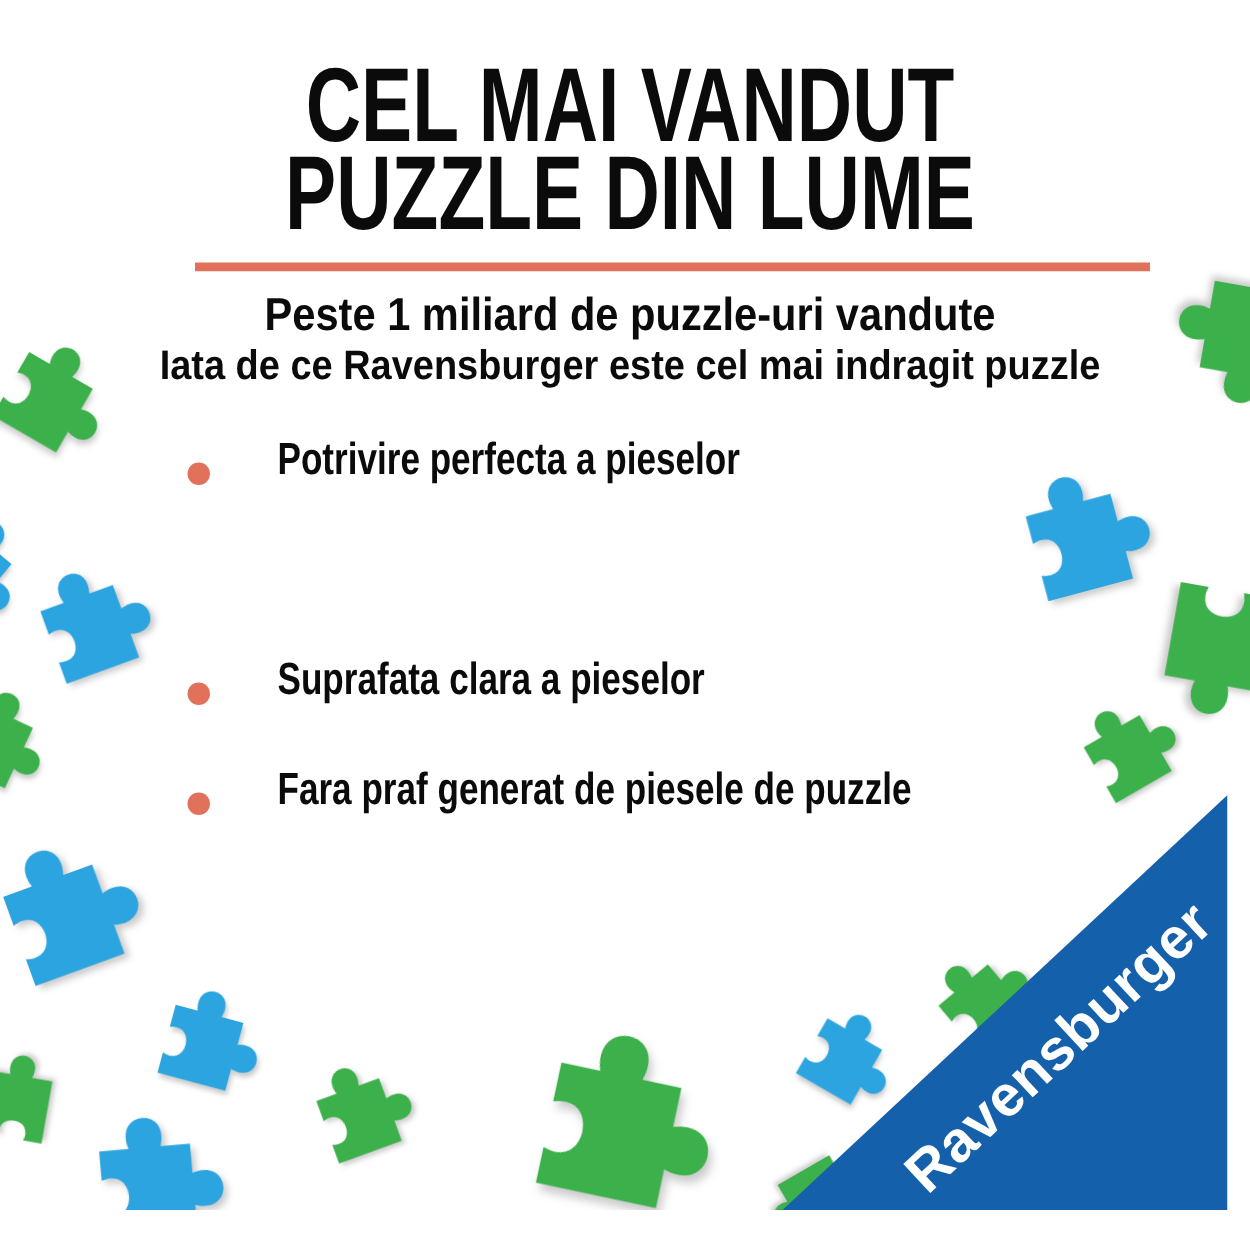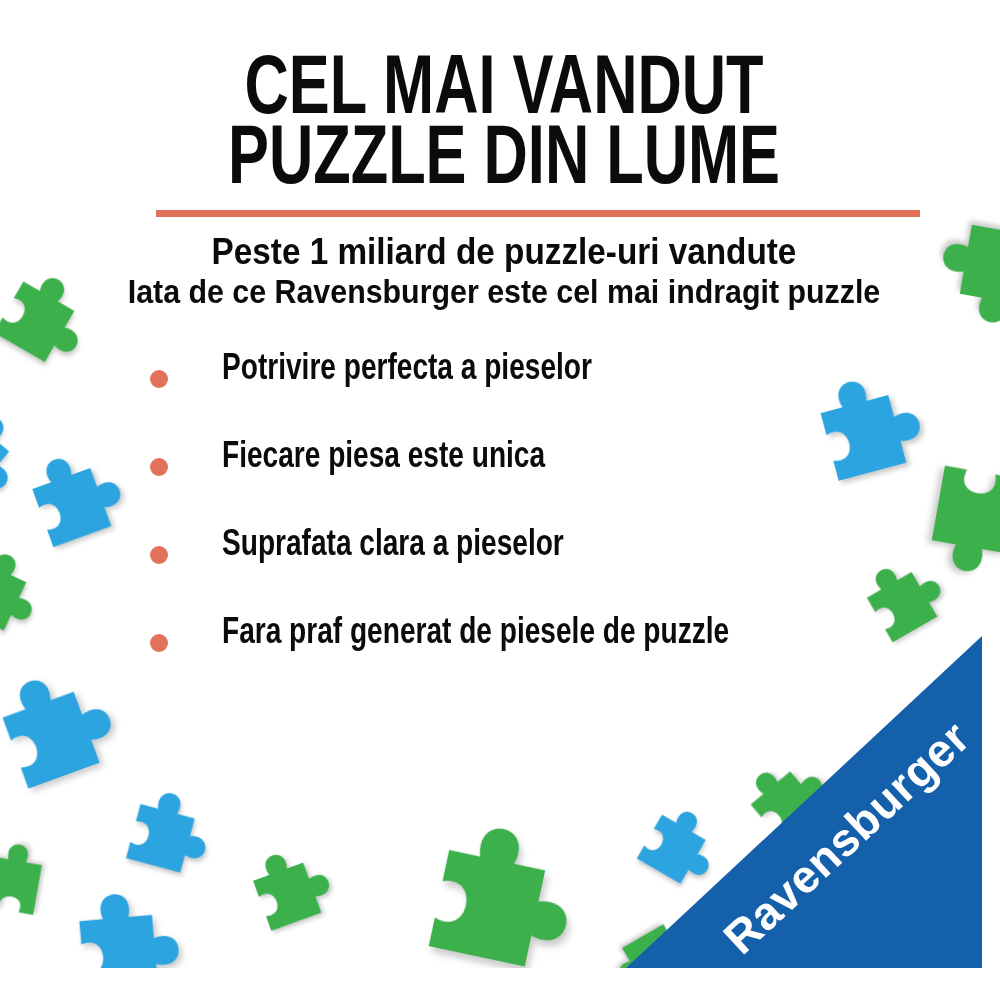--- a/index.html
+++ b/index.html
@@ -98,24 +98,20 @@
 
   <div class="divider"></div>
 
   <div class="sub sub1">Peste 1 miliard de puzzle-uri vandute</div>
   <div class="sub sub2">Iata de ce Ravensburger este cel mai indragit puzzle</div>
 
   <div class="bullet-row" style="top:344px">
     <span class="bullet-dot"></span>
     <span class="bullet-label">Potrivire perfecta a pieselor</span>
   </div>
-  <div class="bullet-row" style="top:432px">
-    <span class="bullet-dot"></span>
-    <span class="bullet-label">Fiecare piesa este unica</span>
-  </div>
   <div class="bullet-row" style="top:520px">
     <span class="bullet-dot"></span>
     <span class="bullet-label">Suprafata clara a pieselor</span>
   </div>
   <div class="bullet-row" style="top:608px">
     <span class="bullet-dot"></span>
     <span class="bullet-label">Fara praf generat de piesele de puzzle</span>
   </div>
 </div>
 

